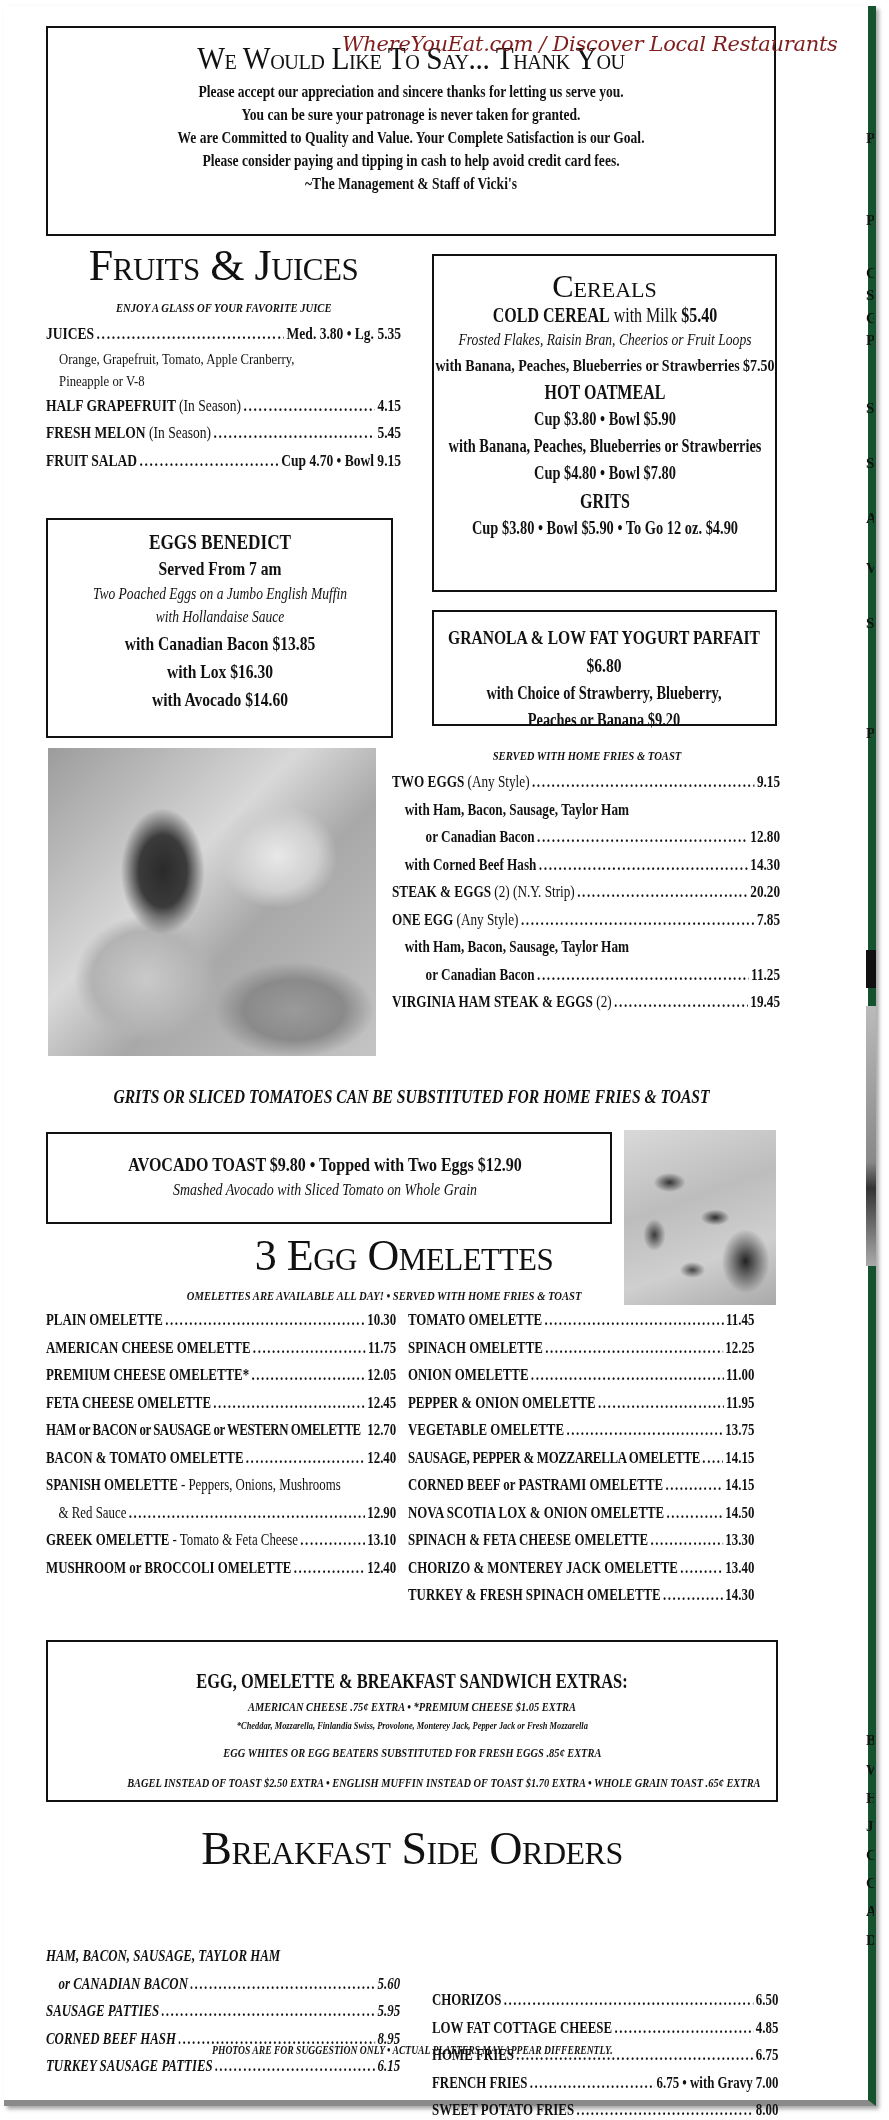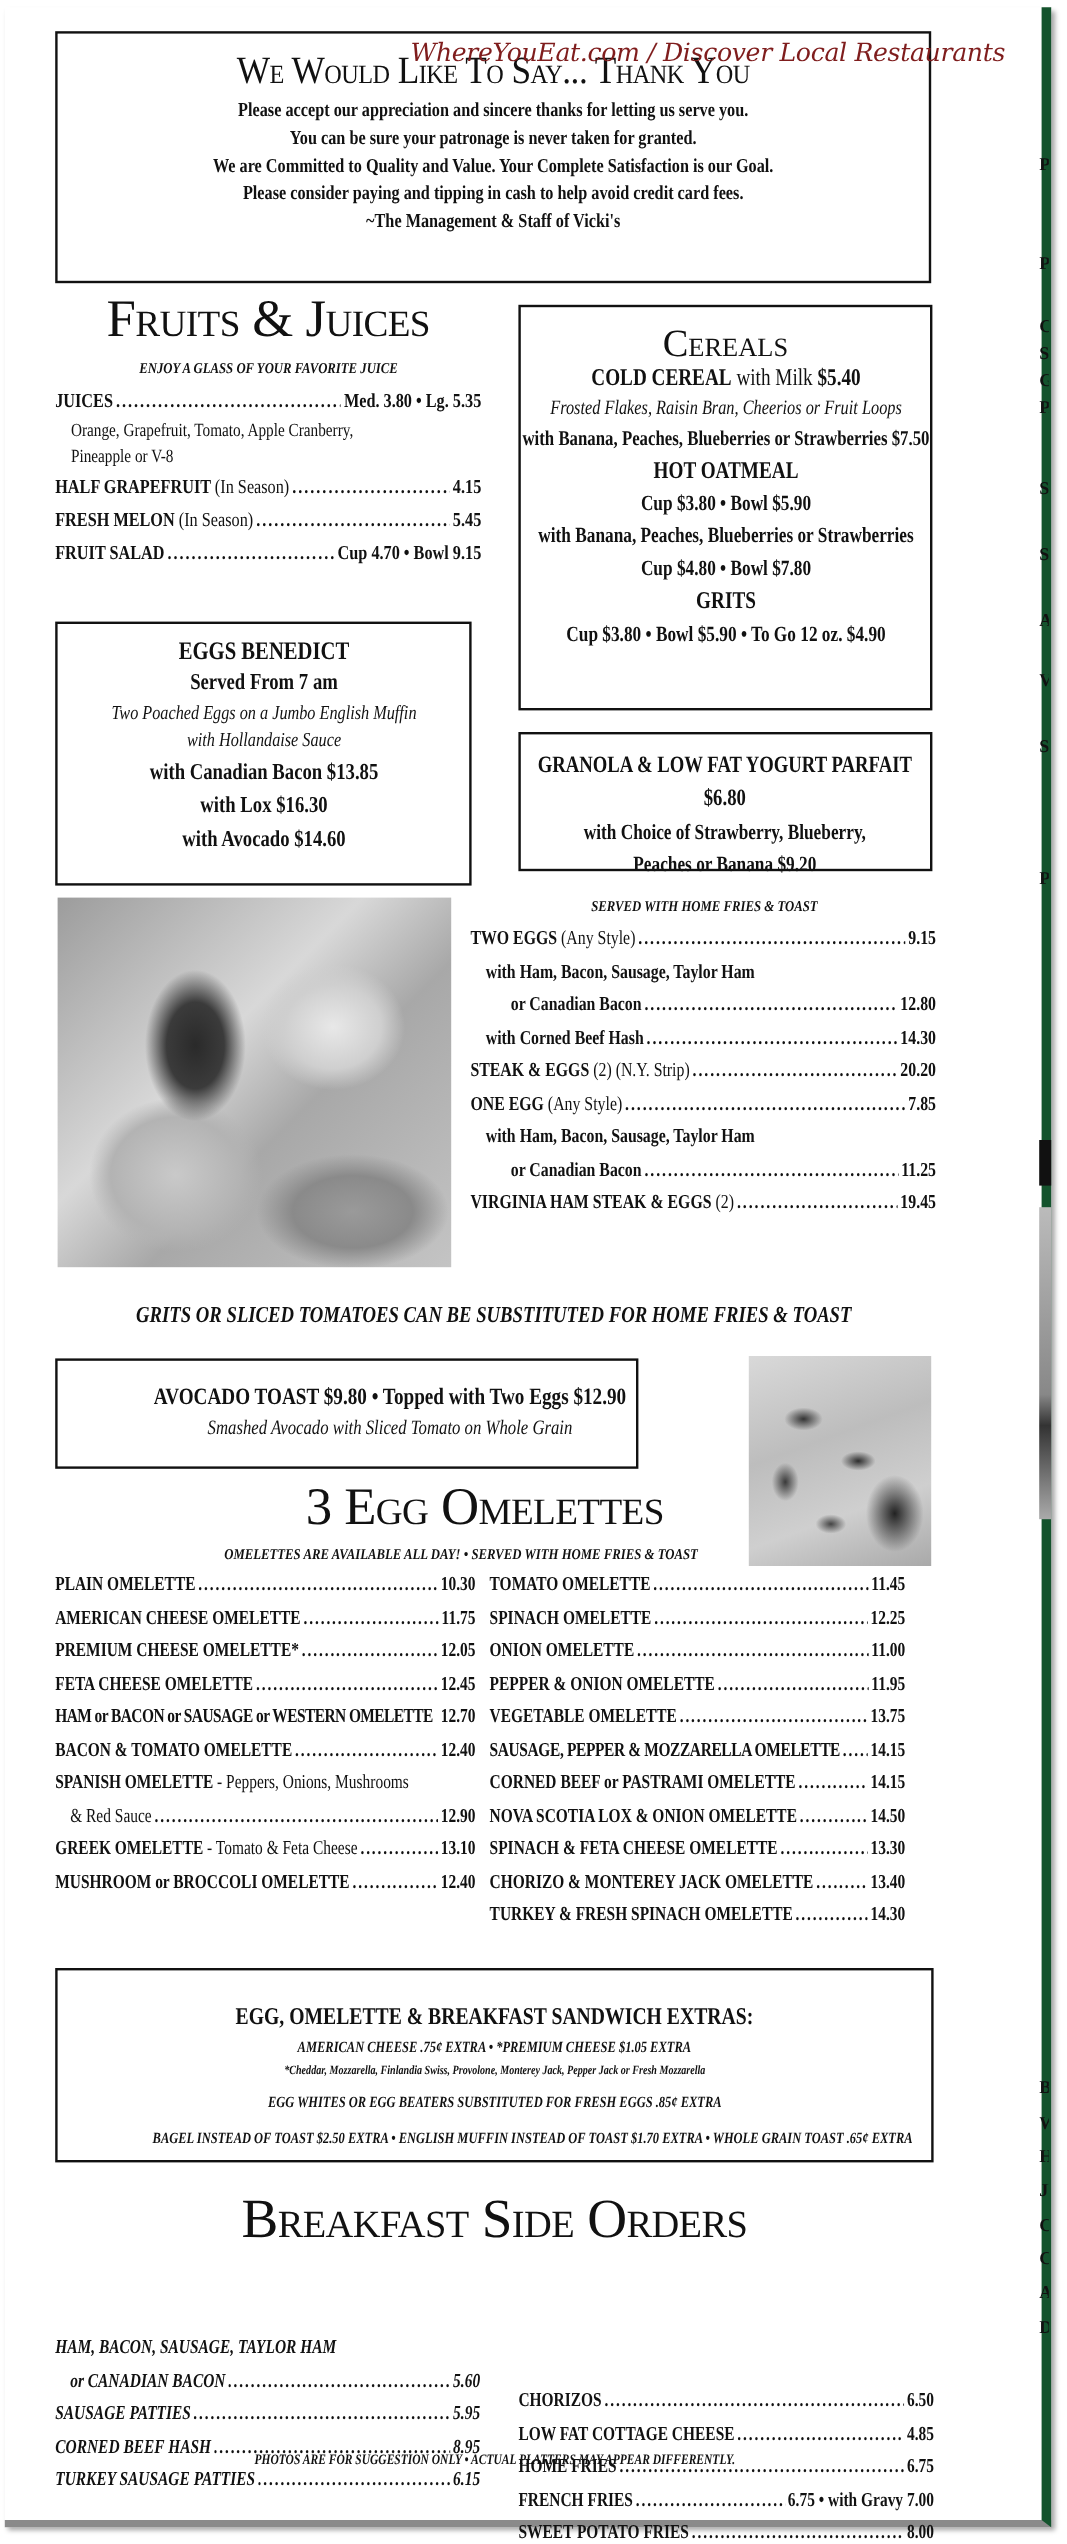--- a/index.html
+++ b/index.html
@@ -200,21 +200,21 @@
           <span class="dots"></span>
           <span class="price">19.45</span>
         </div>
     </div>
   </div>
 
   <div class="abs center" style="left:42px; top:1080px; width:730px;text-align:center;">
     <div class="b i" style="display:inline-block; font-size:19px; transform:scaleX(0.82); white-space:nowrap;">GRITS OR SLICED TOMATOES CAN BE SUBSTITUTED FOR HOME FRIES &amp; TOAST</div>
   </div>
 
-  <div class="box center" style="left:42px; top:1126px; width:486px; height:92px;">
+  <div class="box center" style="left:42px; top:1126px; width:566px; height:92px;">
     <div style="transform: scaleX(0.82); transform-origin:center top; width:680px; margin-left:-63px; margin-top:17px;">
       <div class="b" style="font-size:19.5px; line-height:27px;">AVOCADO TOAST  $9.80  •  Topped with Two Eggs  $12.90</div>
       <div class="i" style="font-size:17px; line-height:24px;">Smashed Avocado with Sliced Tomato on Whole Grain</div>
     </div>
   </div>
 
   <div class="photo photo-omelette" style="left:620px; top:1124px; width:152px; height:175px;"></div>
 
   <div class="abs center" style="left:180px; top:1228px; width:440px;">
     <div class="title-xl" style="font-size:44px;">3 Egg Omelettes</div>

